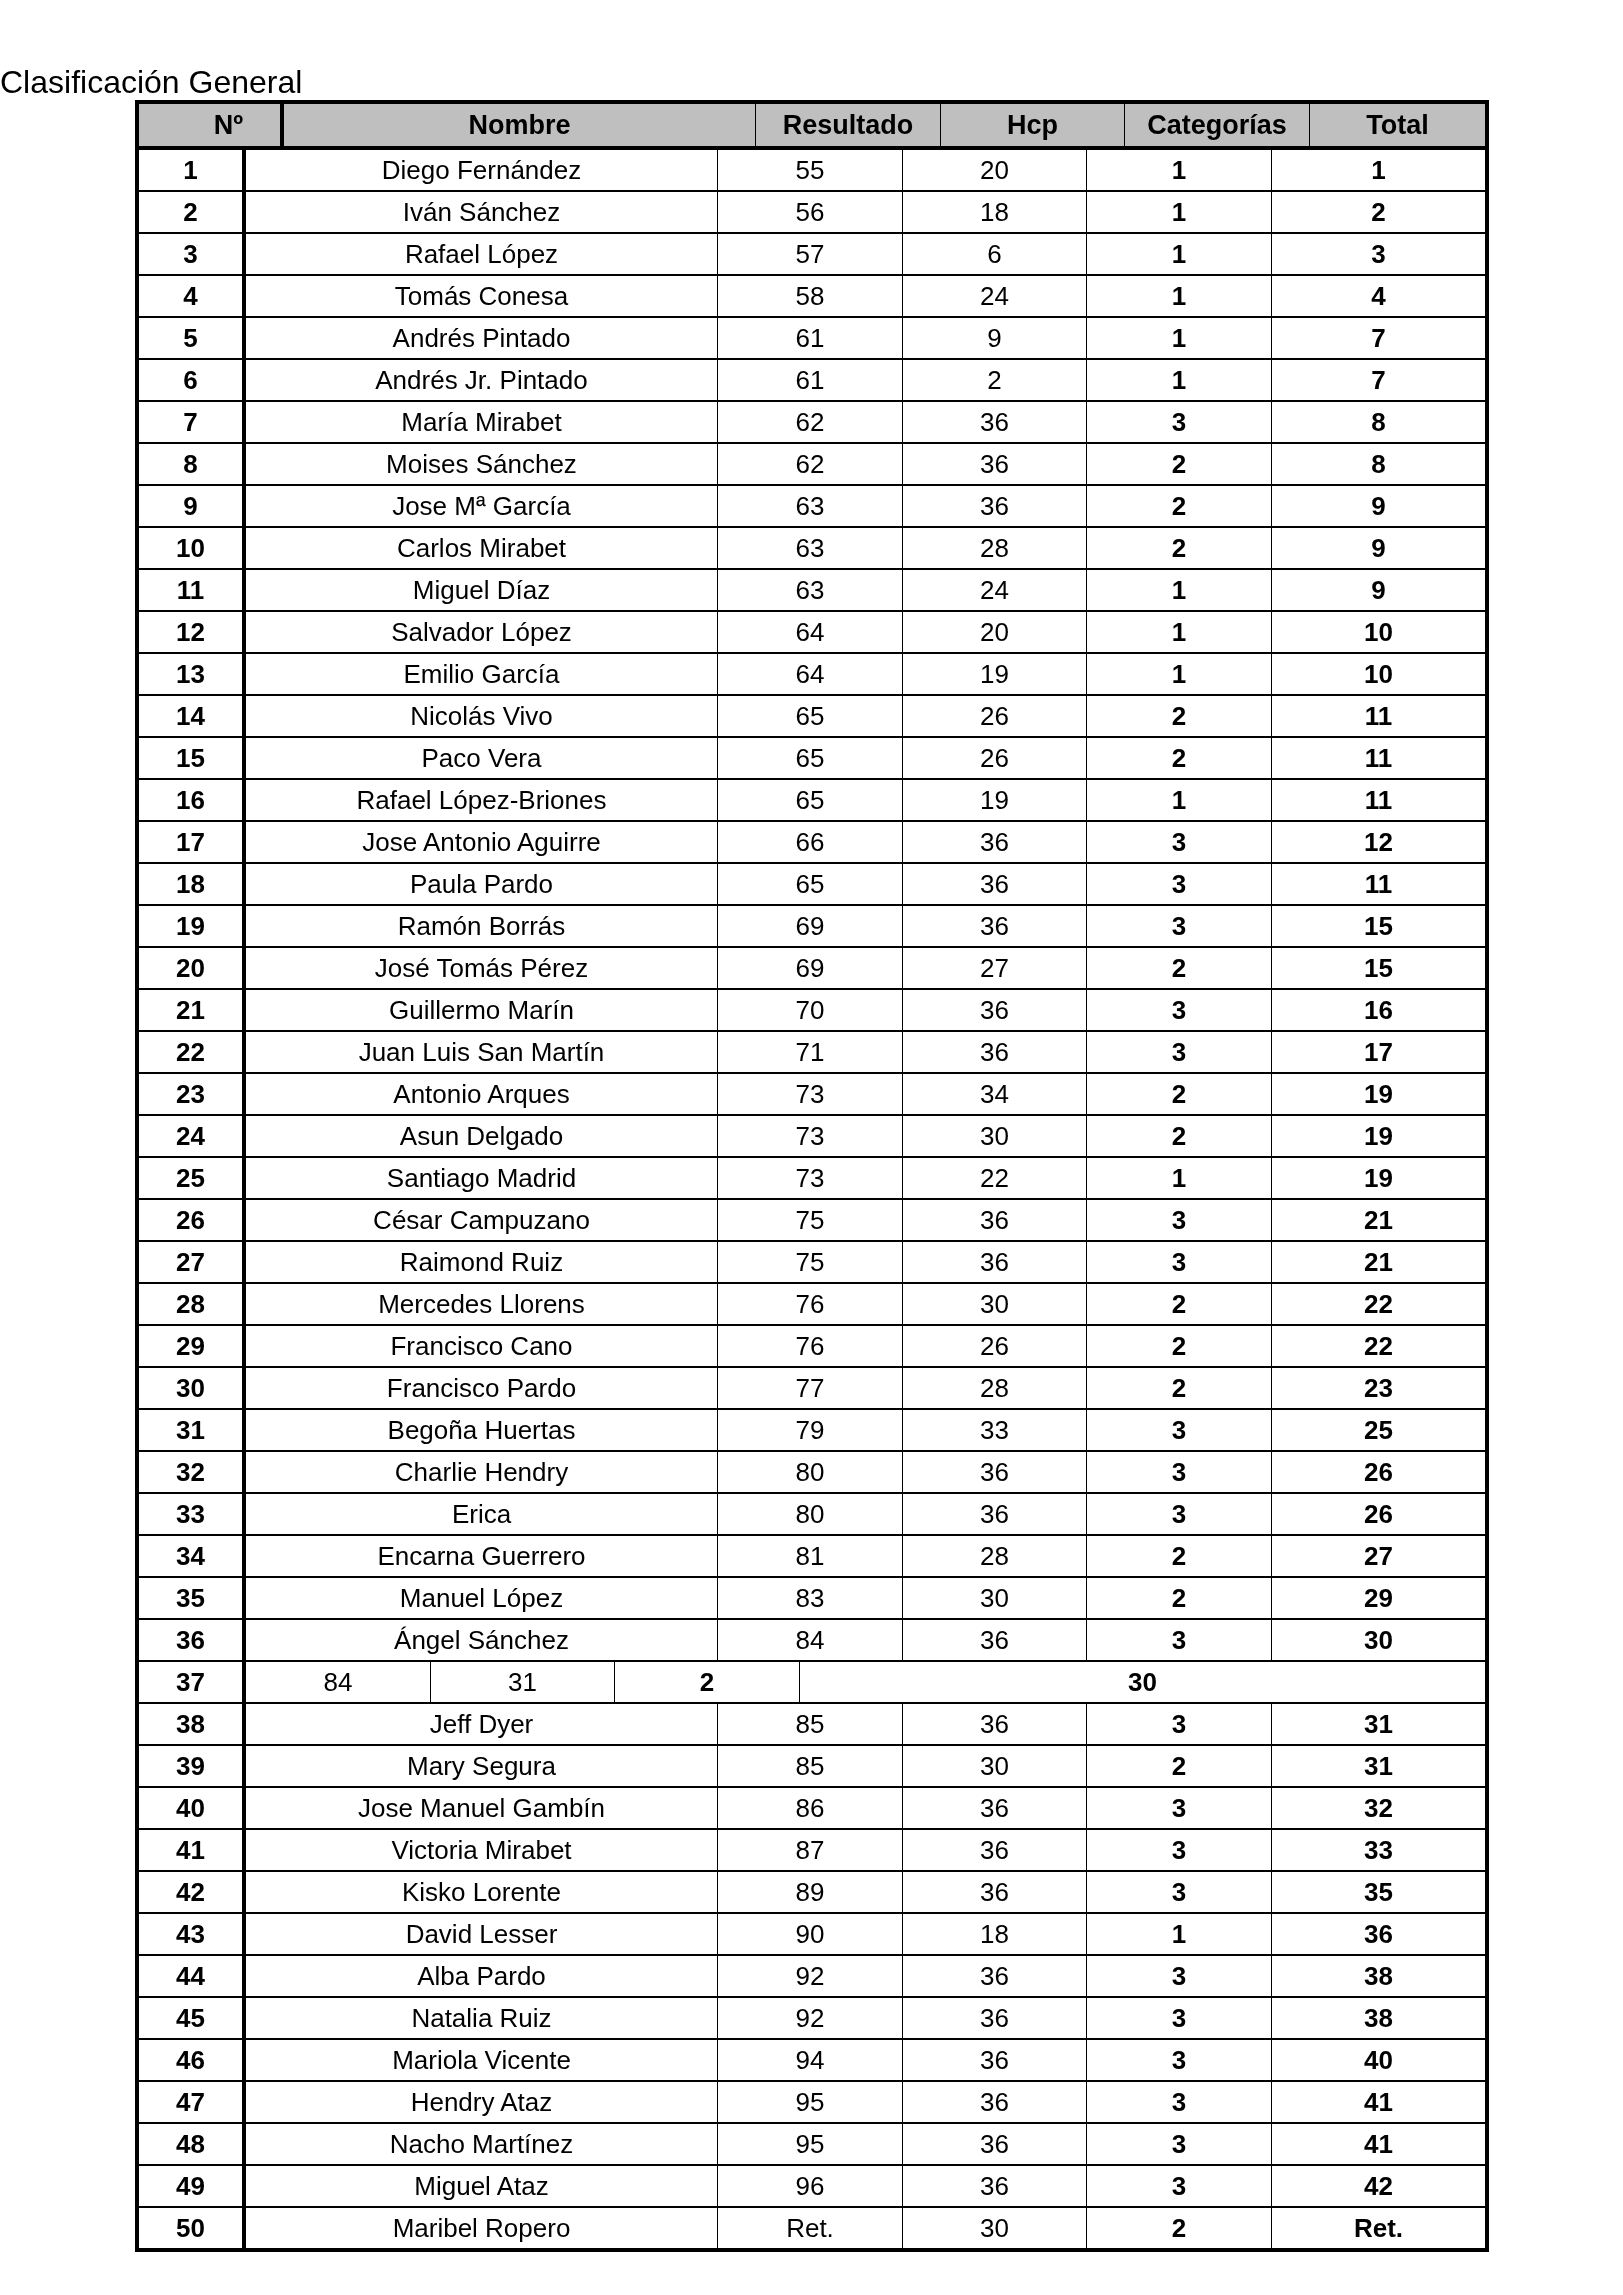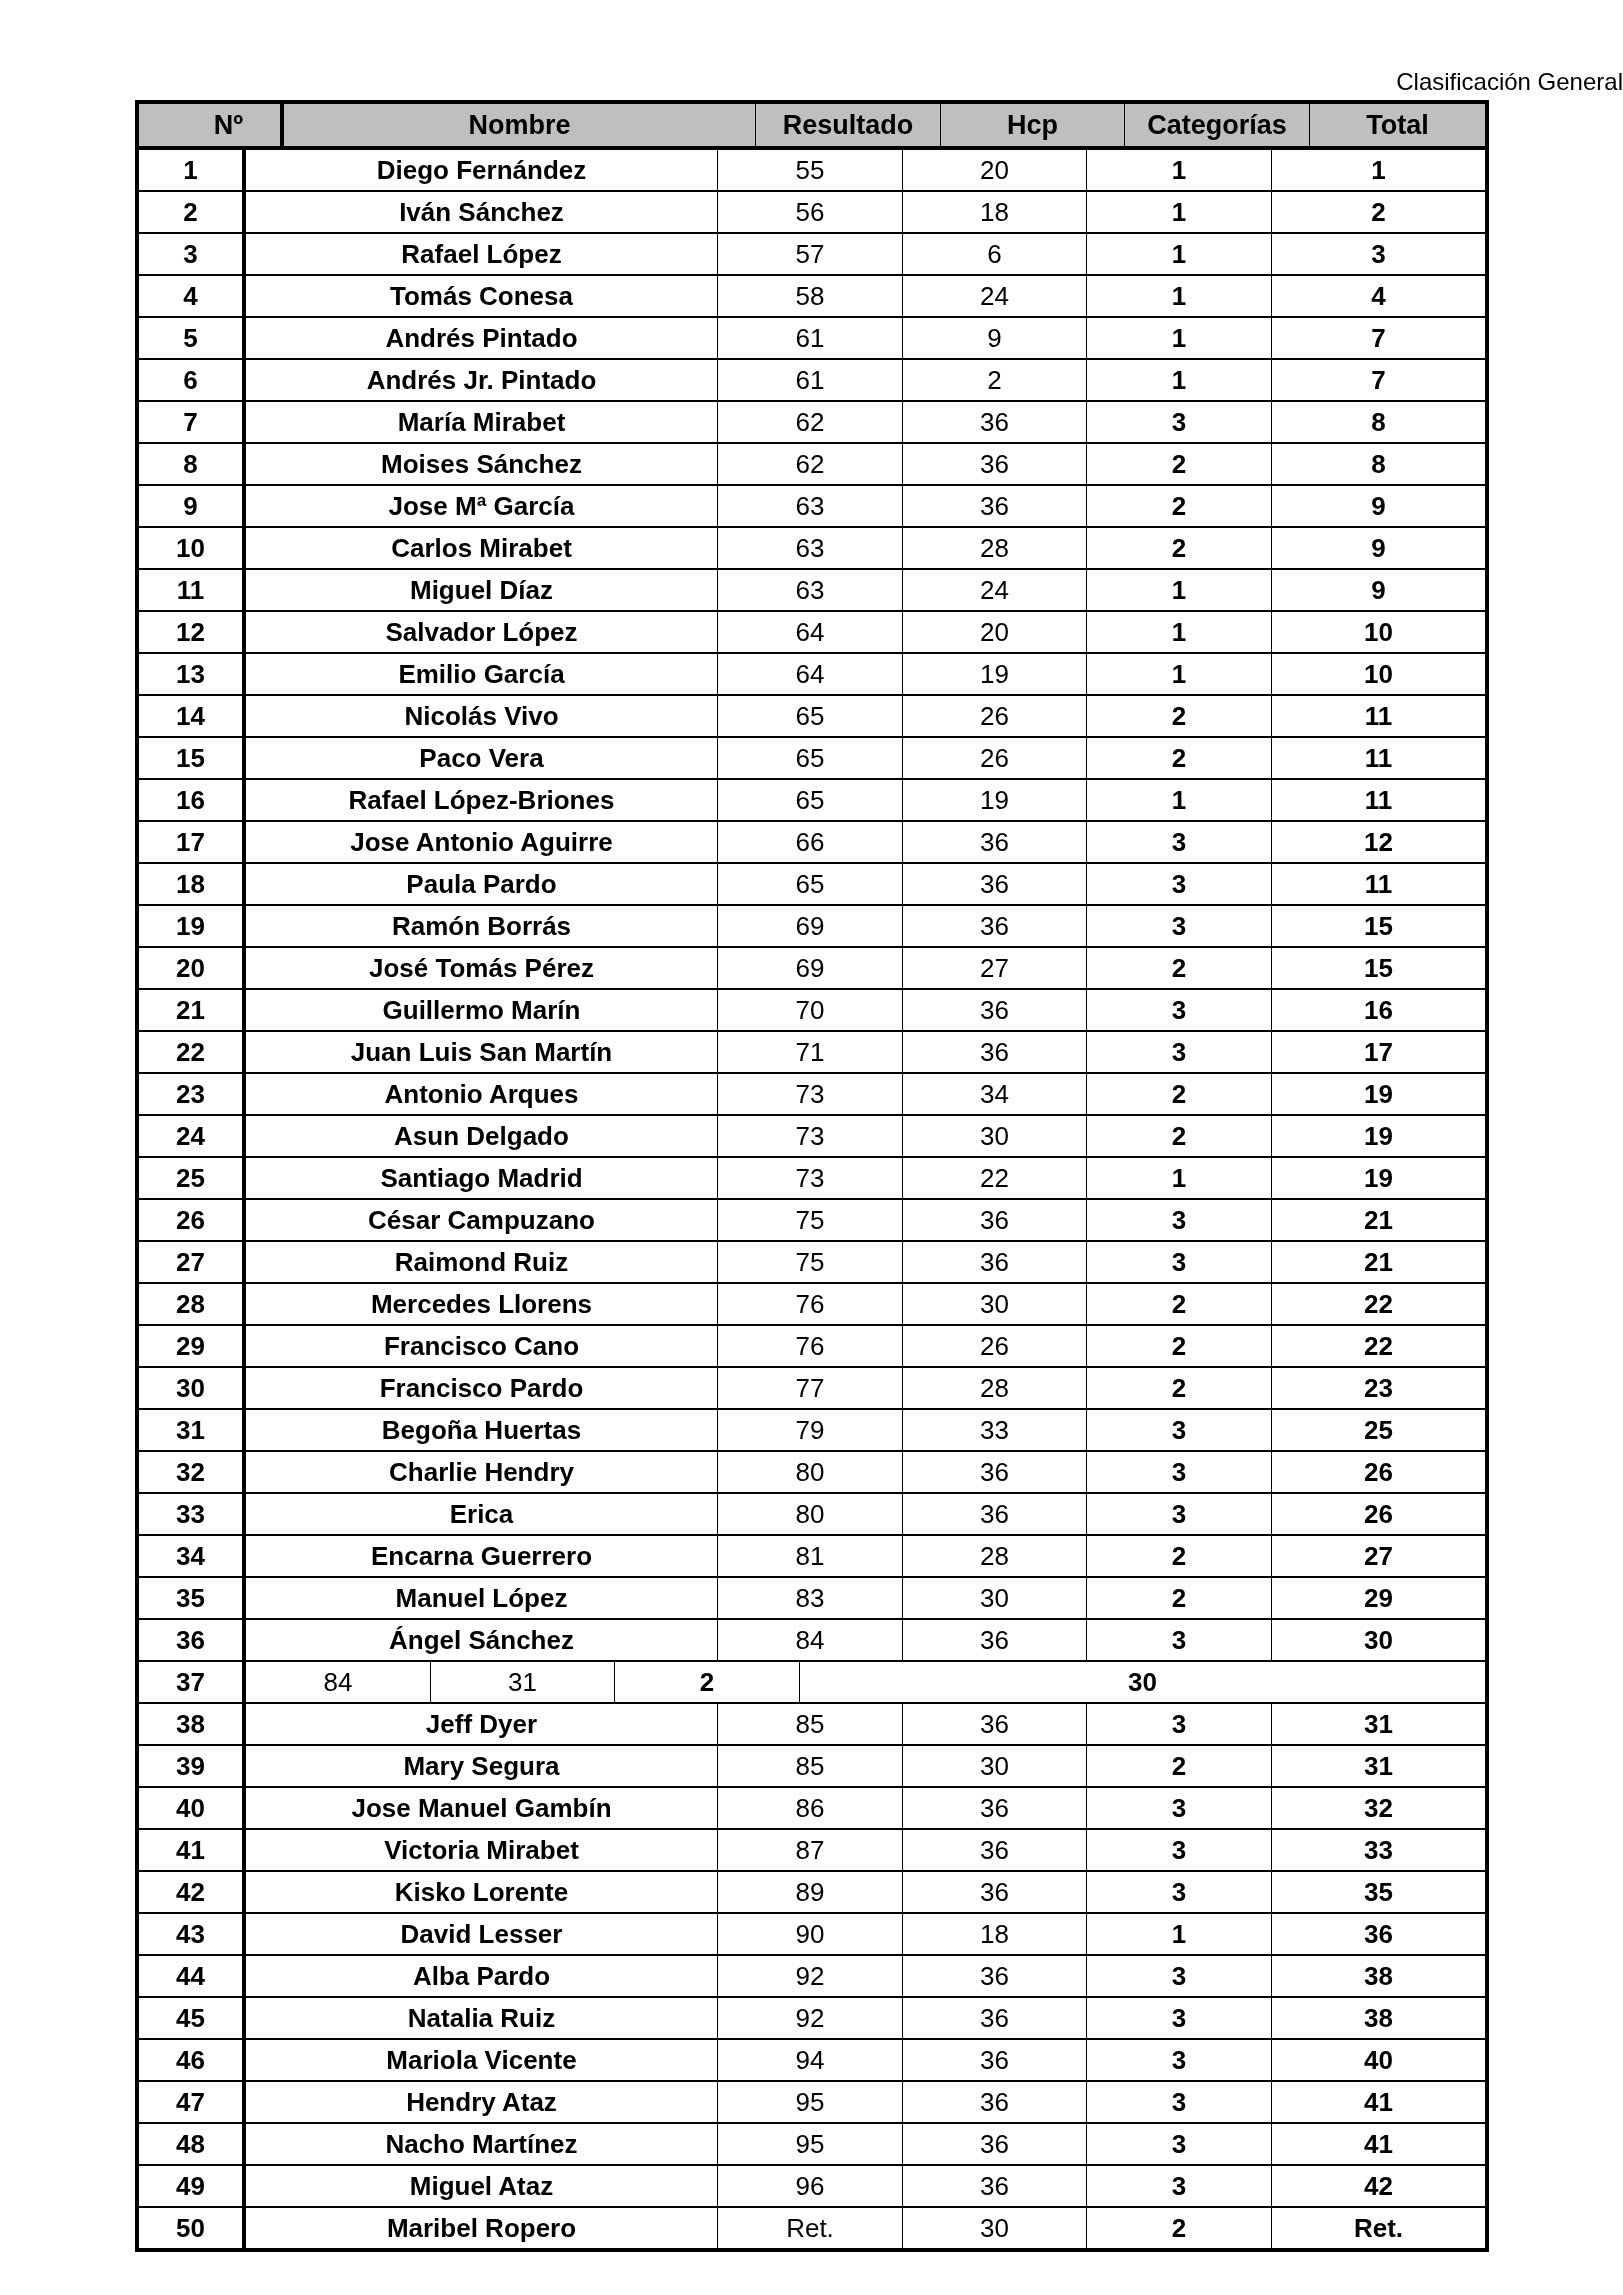--- a/index.html
+++ b/index.html
@@ -1,28 +1,28 @@
 <!DOCTYPE html>
 <html style="font-size:10.5px"><head>
 <meta charset="utf-8">
 <style>
   html, body { margin:0; padding:0; background:#ffffff; }
   body { width:1623px; height:2295px; position:relative; overflow:hidden;
          font-family:"Liberation Sans", sans-serif; color:#000; }
   .title { position:absolute; left:0; width:1623px; top:65px; height:34px;
-           text-align:right; font-size:24px; line-height:34px; font-weight:normal; }
+           text-align:left; font-size:32px; line-height:34px; font-weight:normal; }
   .table { position:absolute; left:135px; top:100px; width:1354px;
            border:4.6px solid #000; box-sizing:border-box; }
   .row { display:flex; box-sizing:border-box; height:42px; border-top:2.6px solid #000; }
   .row.header { height:44px; background:#bfbfbf; border-top:none; border-bottom:2px solid #000;padding-left:38px; }
   .cell { box-sizing:border-box; display:flex; align-items:center; justify-content:center;
           font-size:26px; border-right:1.3px solid #000; white-space:nowrap; overflow:hidden; }
   .cell:last-child { border-right:none; }
   .c-no { width:107px; border-right:4.6px solid #000; font-weight:bold; }
-  .c-name { width:472px; font-weight:bold; }
+  .c-name { width:472px; font-weight:normal; }
   .c-res { width:185px; }
   .c-hcp { width:184px; }
   .c-cat { width:185px; font-weight:bold; }
   .c-total { flex:1; font-weight:bold; }
   .header .cell { font-weight:bold; font-size:27px; }
 </style>
 </head>
 <body>
 
 <div class="title">Clasificación General</div>

